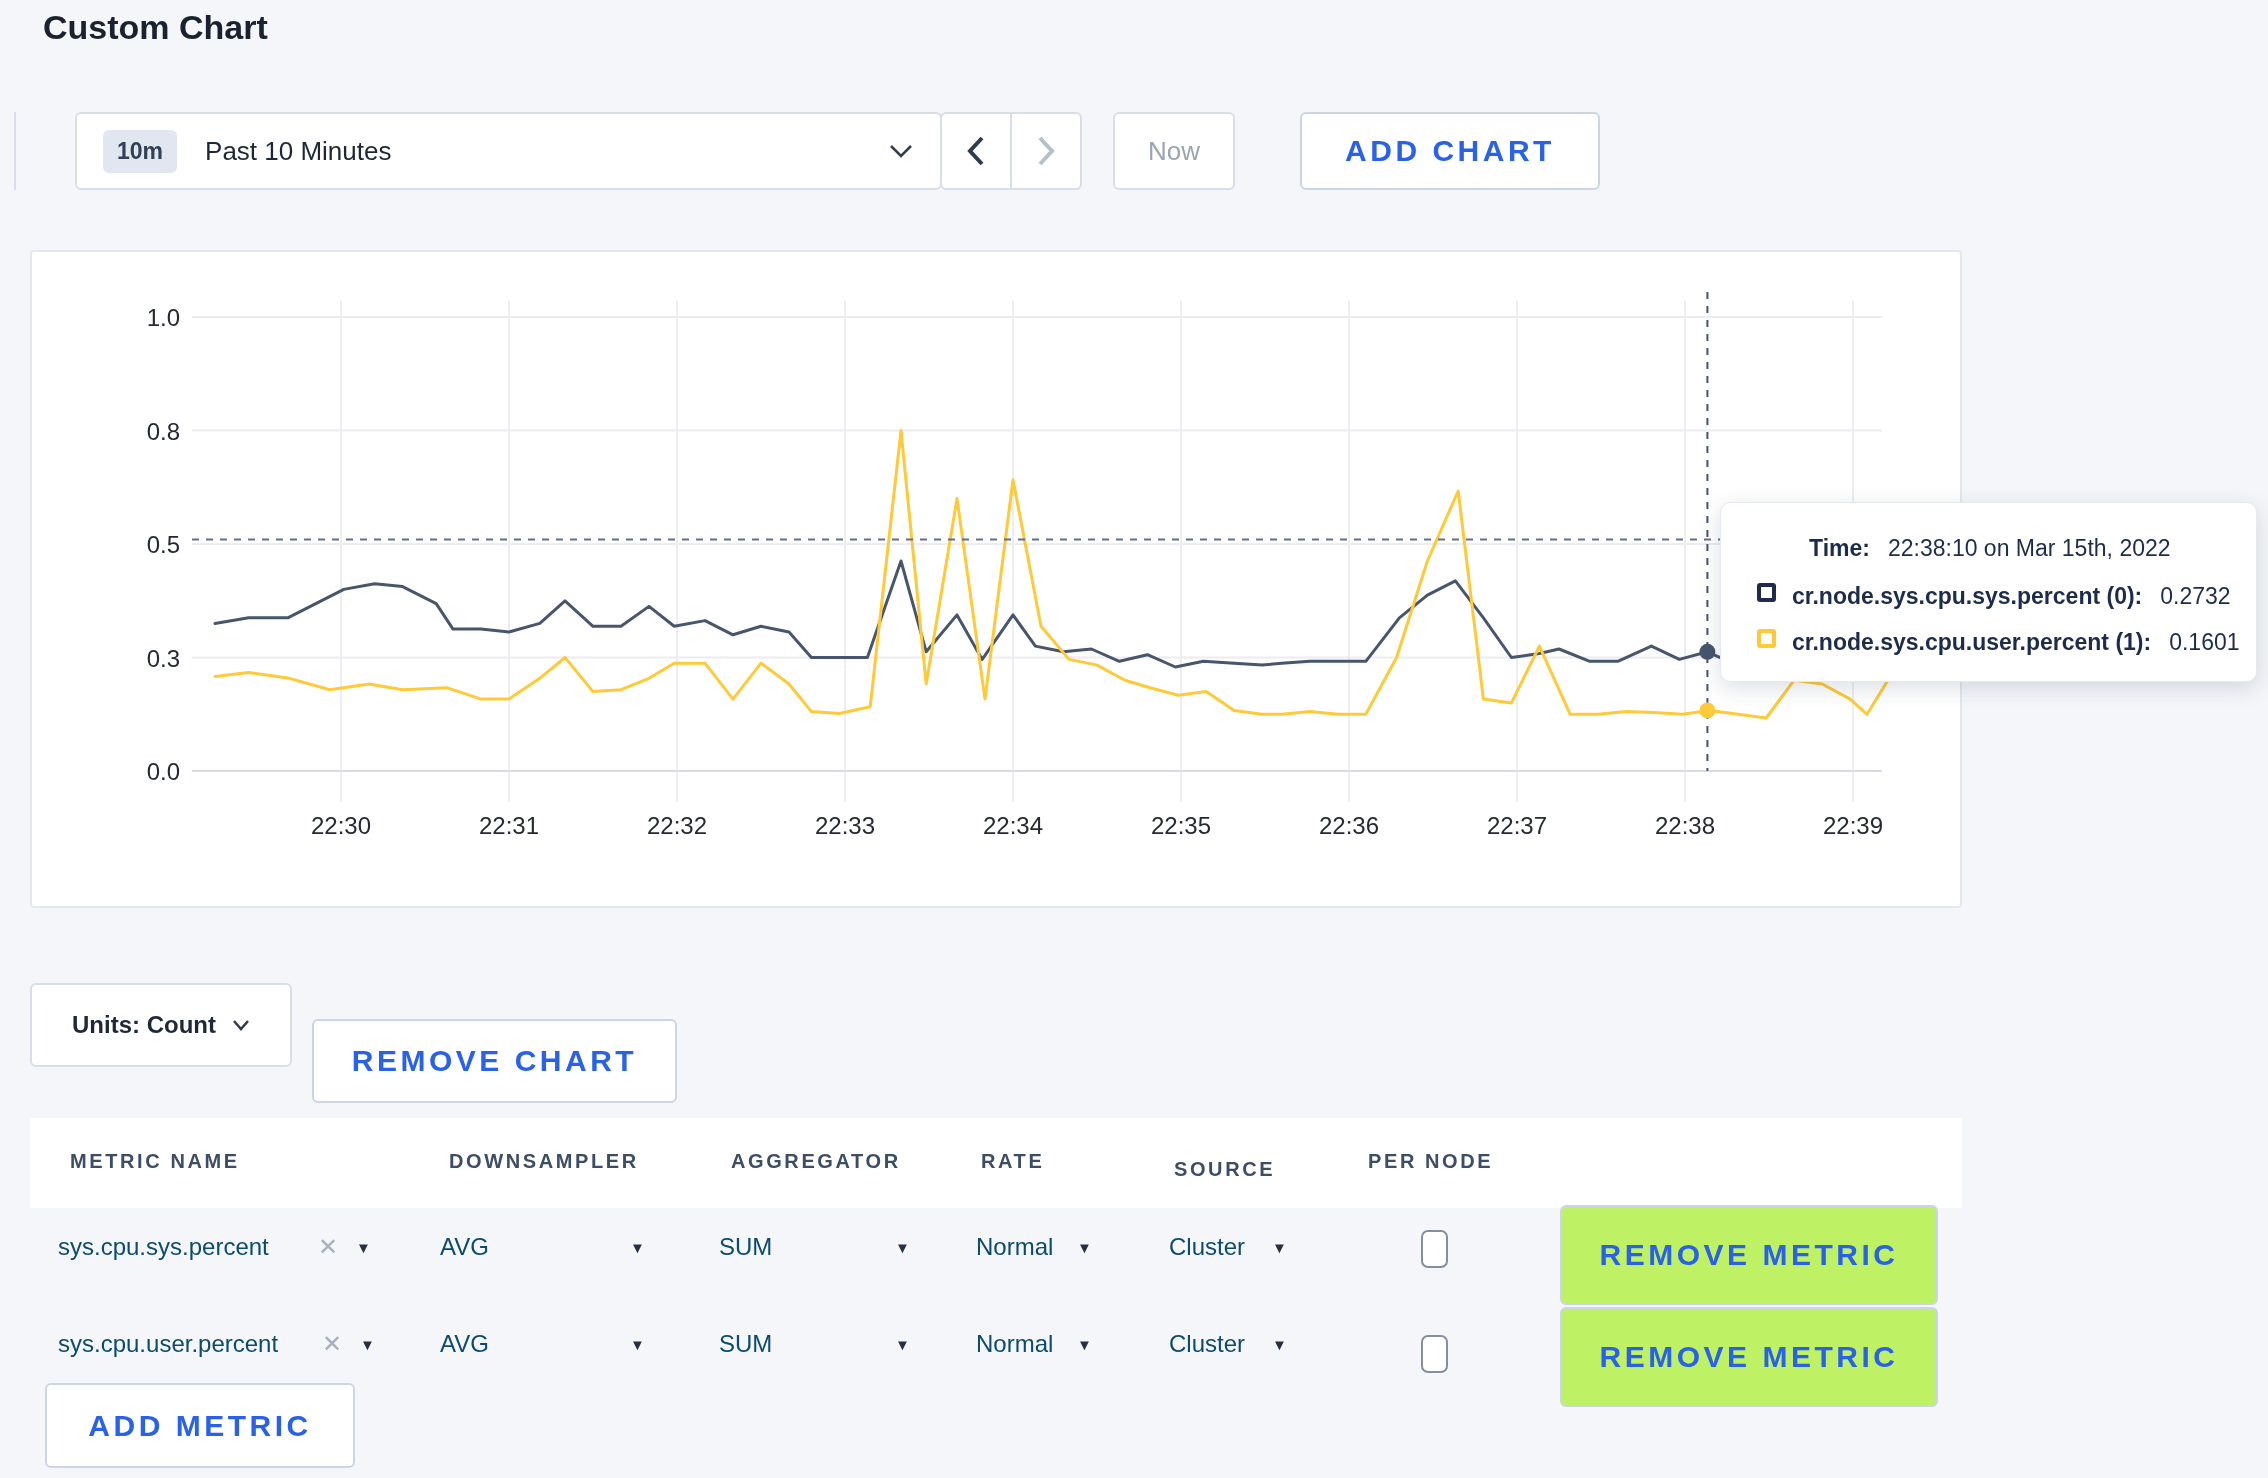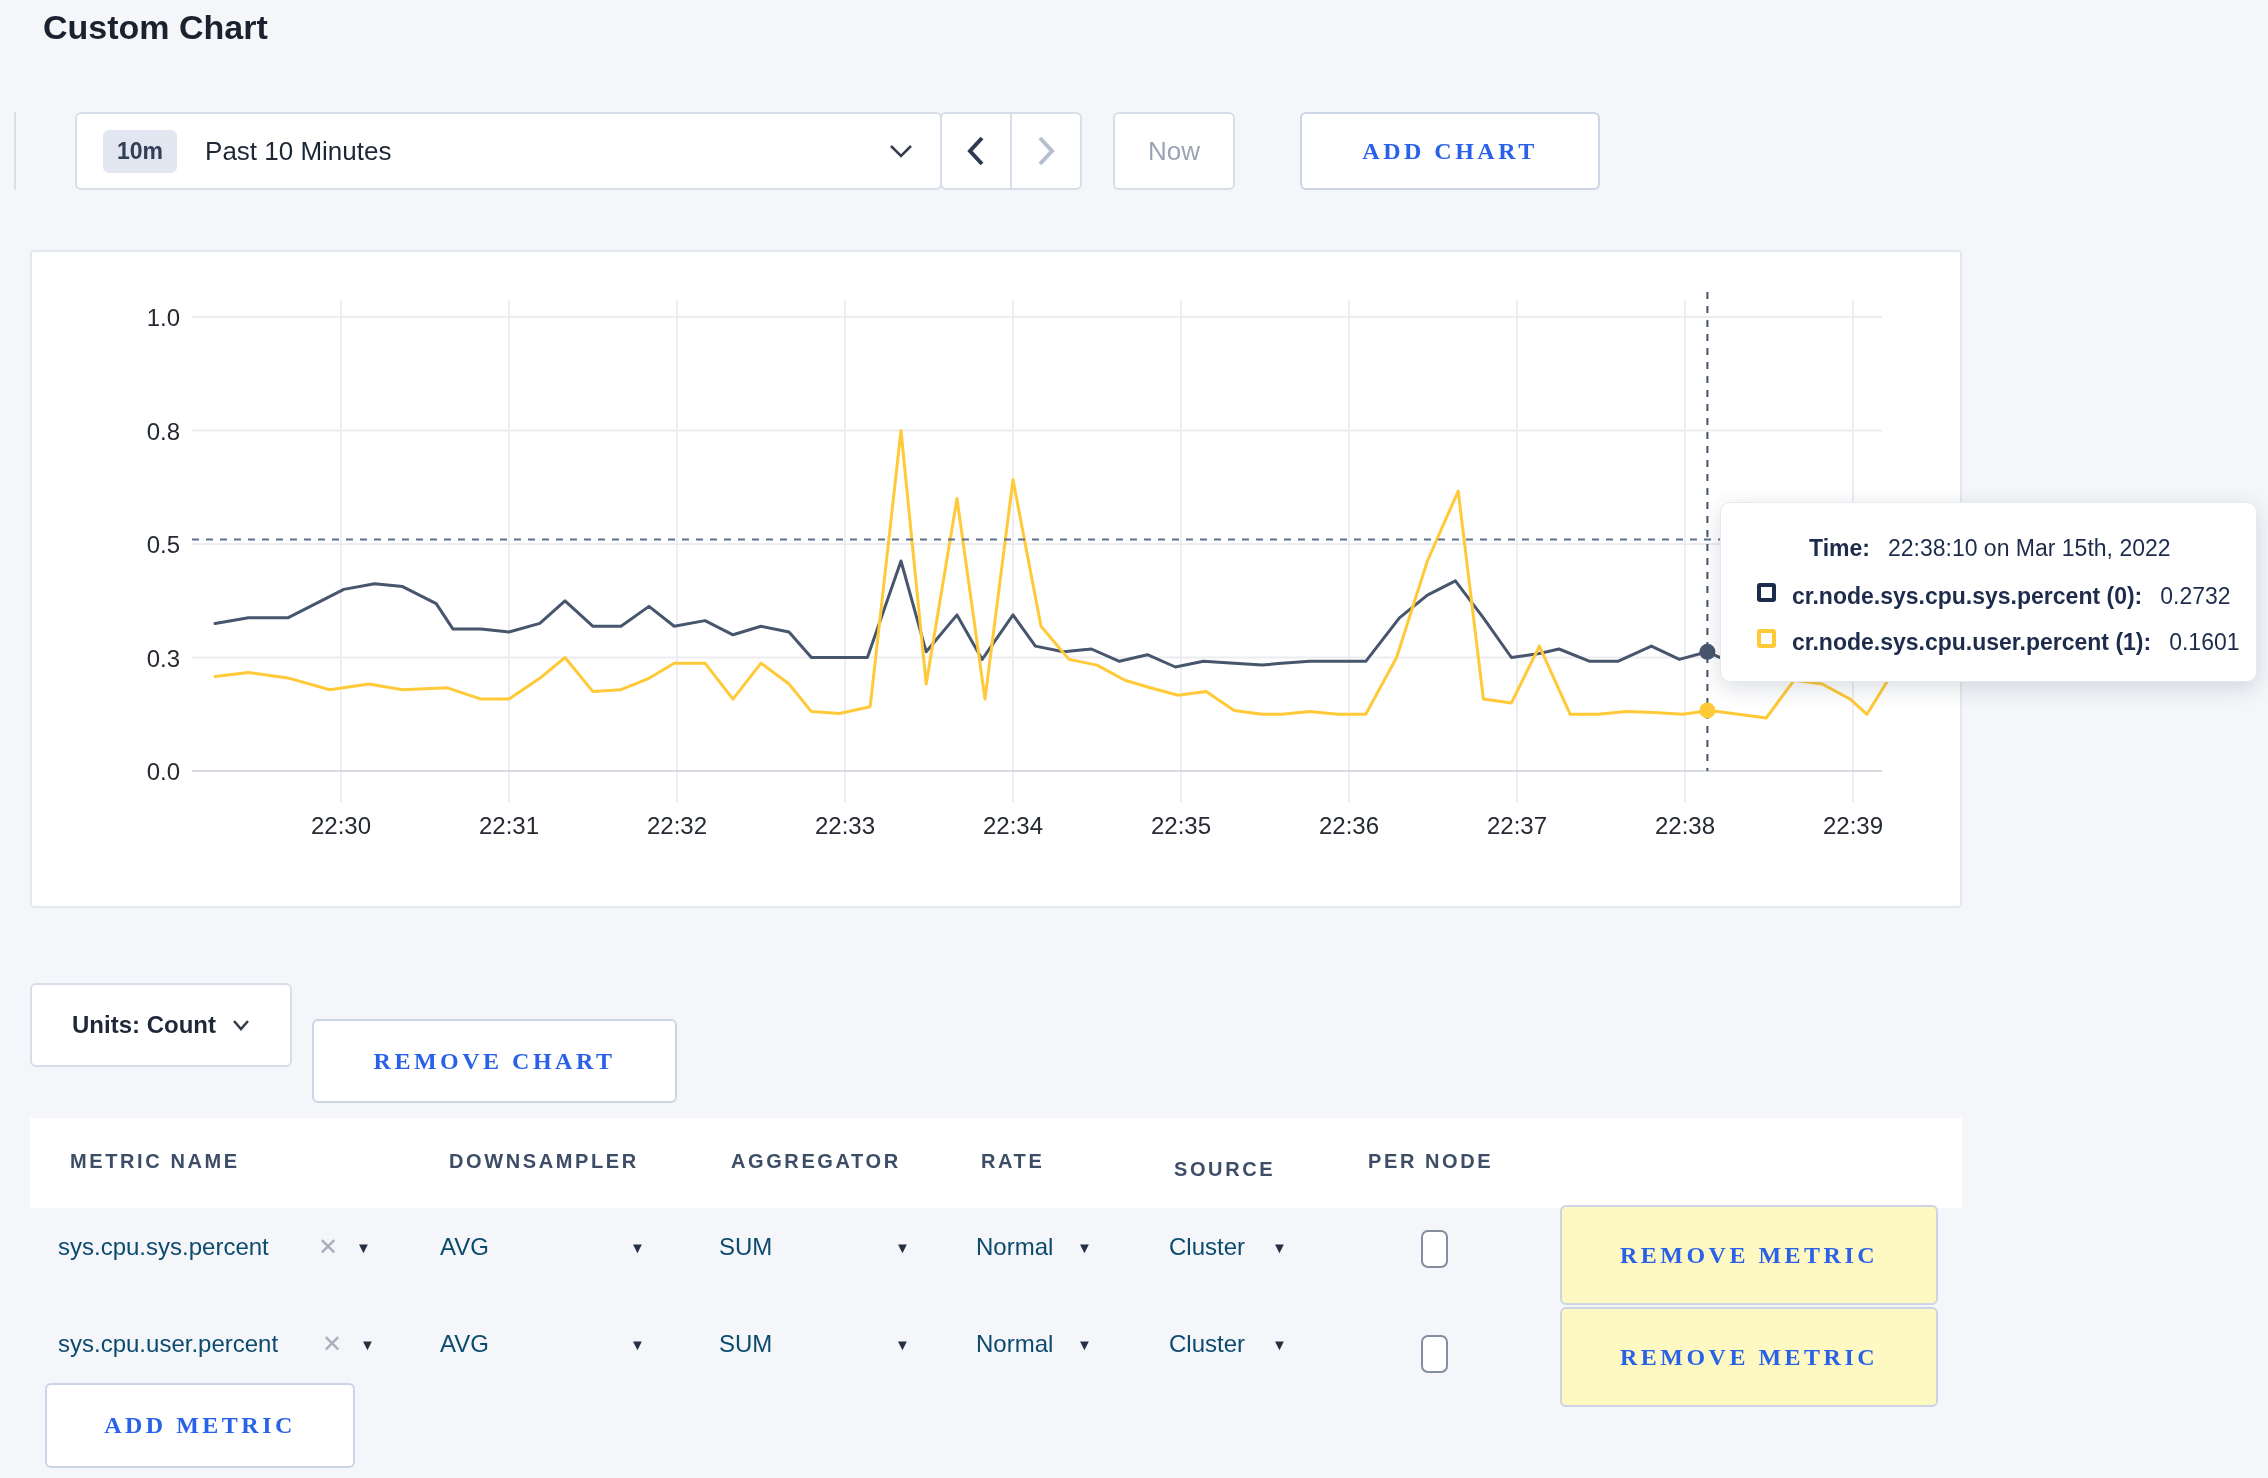--- a/index.html
+++ b/index.html
@@ -4,23 +4,23 @@
 <style>
   html,body{margin:0;padding:0;}
   body{
     width:2268px;height:1478px;position:relative;
     background:#f4f6f9;
     font-family:"Liberation Sans", sans-serif;
     color:#1c2634;overflow:hidden;
   }
   .abs{position:absolute;}
   .box{background:#ffffff;border:2px solid #d8dee9;border-radius:6px;box-sizing:border-box;}
-  .btnbox{background:#fef9c3;border:2px solid #ccd5e4;border-radius:6px;box-sizing:border-box;
+  .btnbox{background:#bef264;border:2px solid #ccd5e4;border-radius:6px;box-sizing:border-box;
     display:flex;align-items:center;justify-content:center;cursor:pointer;}
-  .btn-text{color:#2962e9;font-weight:600;letter-spacing:3.5px;font-size:24px;font-family:Liberation Serif, serif;}
+  .btn-text{color:#2962e9;font-weight:600;letter-spacing:3.5px;font-size:30px;}
   .page-title{font-size:34px;font-weight:600;color:#19222e;}
   .picker{display:flex;align-items:center;cursor:pointer;}
   .badge{background:#e2e6f1;color:#333f56;font-weight:700;font-size:23px;
     padding:8px 14px;border-radius:6px;}
   .picker-label{font-size:26px;color:#1d2735;margin-left:28px;}
   .navbtn{display:flex;align-items:center;justify-content:center;}
   .graybtn-label{color:#9aa4b3;font-size:26px;}
   .axis-divider{background:#d9dee8;}
   .card{background:#ffffff;border:2px solid #e3e7ee;border-radius:4px;box-sizing:border-box;}
   .units-label{font-size:24px;font-weight:700;color:#1e2838;}

